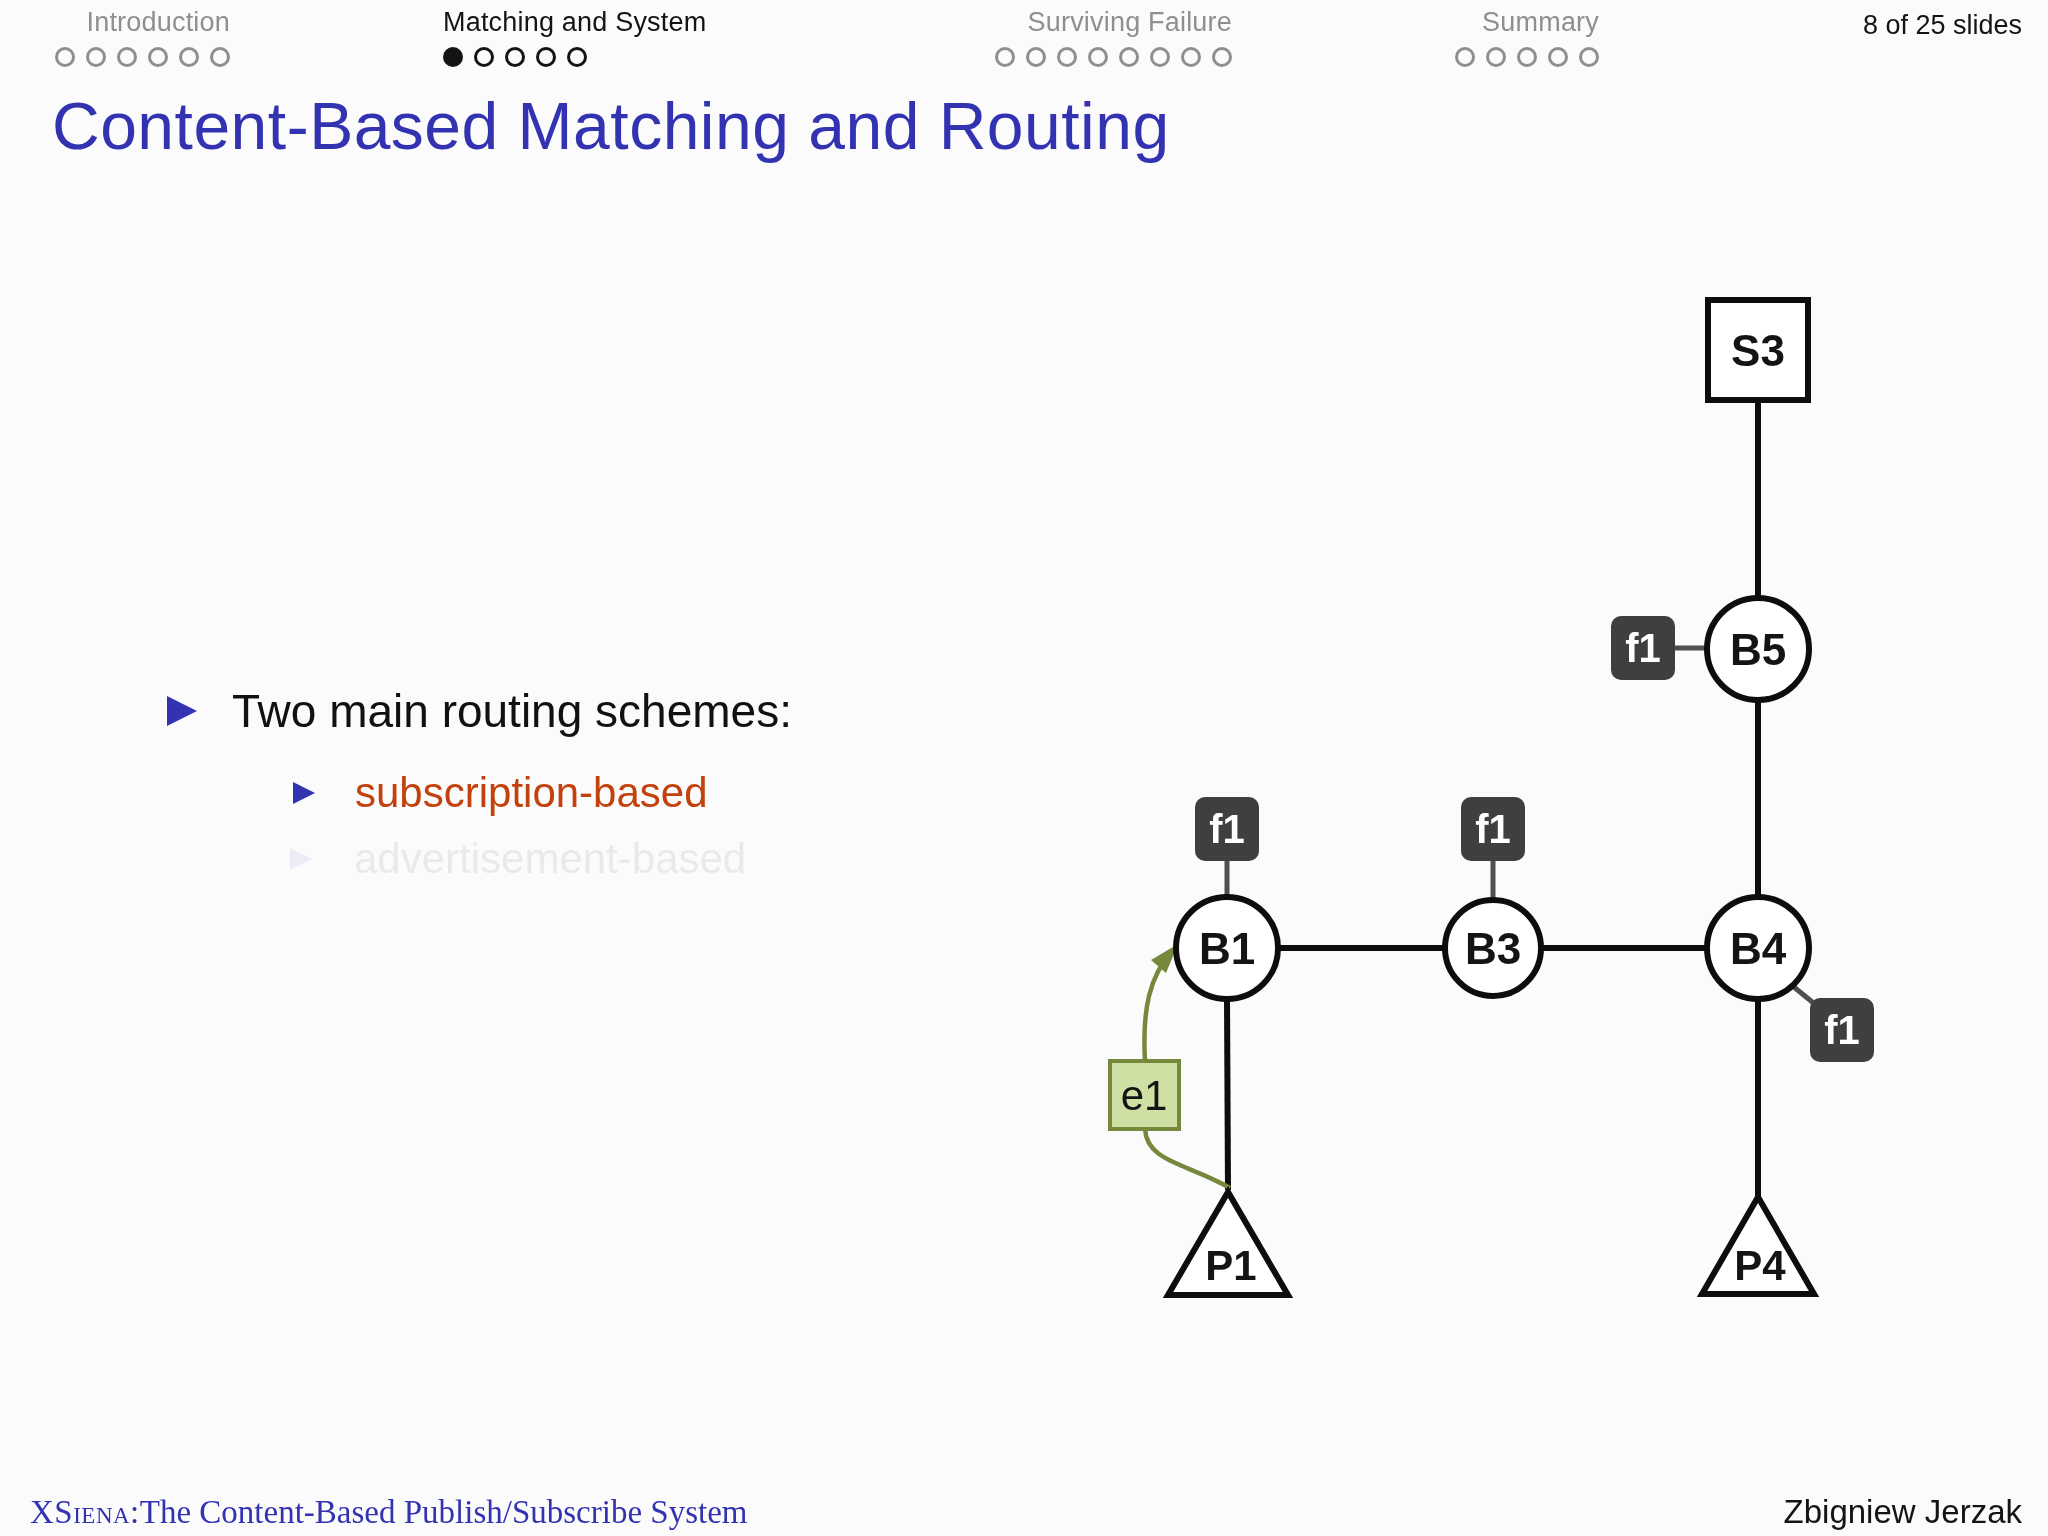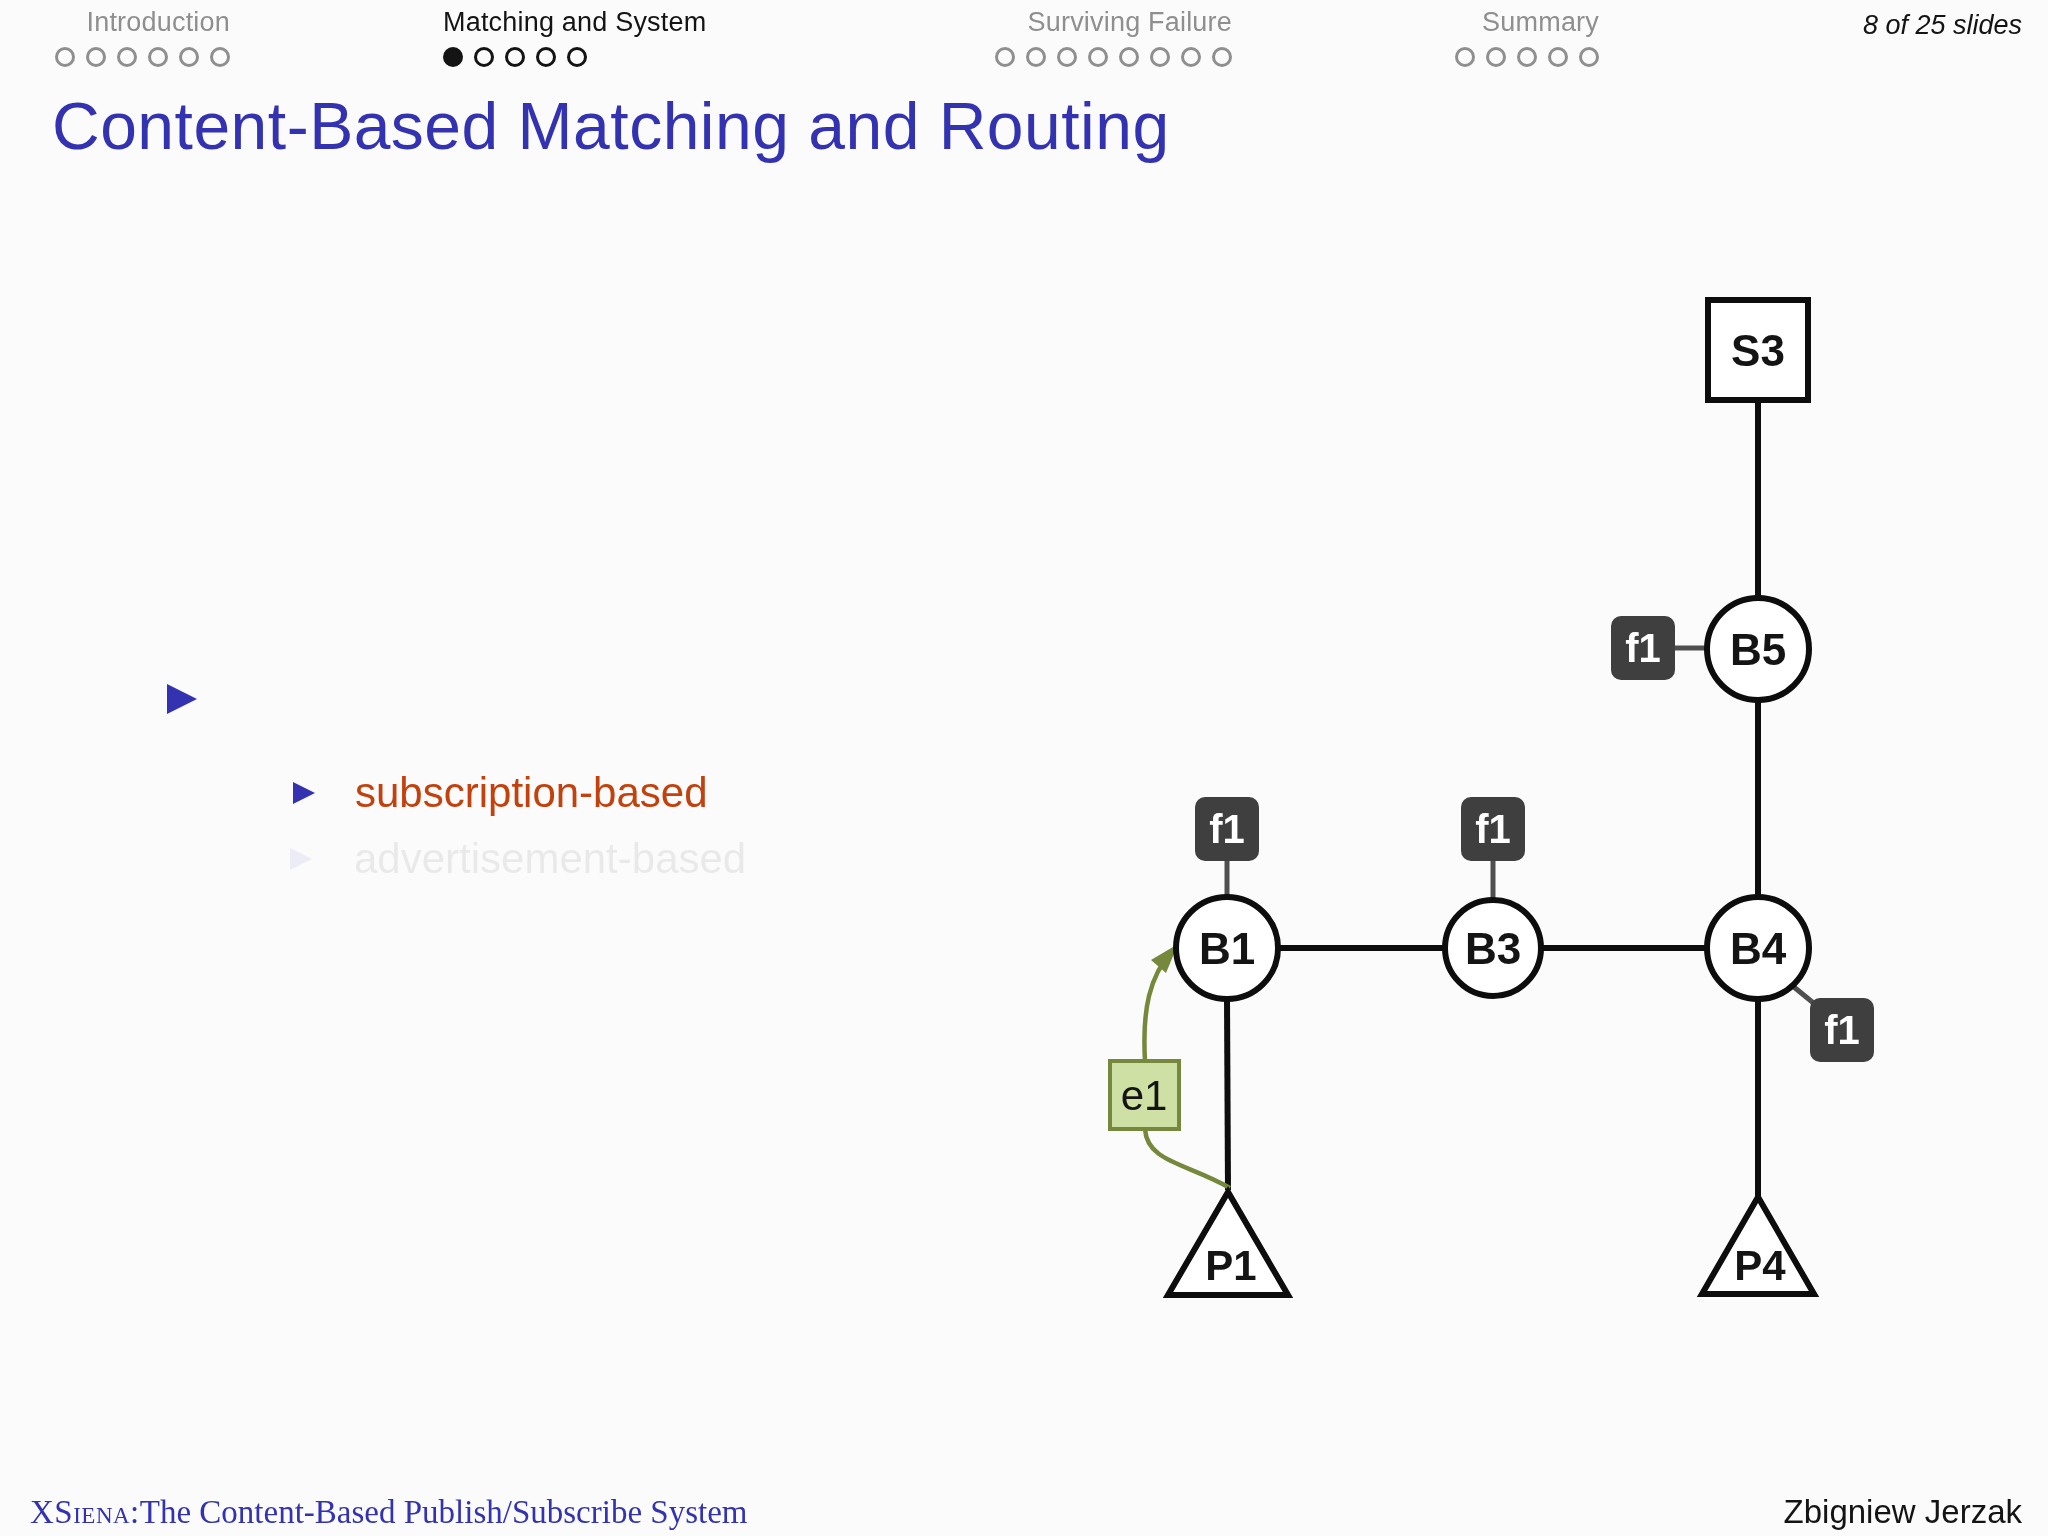--- a/index.html
+++ b/index.html
@@ -10,21 +10,21 @@
     -webkit-font-smoothing:antialiased;
   }
   
   .nav-section{position:absolute;top:8px;text-align:right;}
   .nav-label{font-size:27px;line-height:1.1;color:#8f8f8f;letter-spacing:.2px;}
   .nav-section.active .nav-label{color:#141414;}
   .nav-dots{margin-top:9px;display:flex;gap:11px;color:#8f8f8f;}
   .nav-section.active .nav-dots{color:#141414;}
   .dot{width:20px;height:20px;border:3px solid currentColor;border-radius:50%;box-sizing:border-box;}
   .dot.filled{background:currentColor;}
-  .slide-counter{position:absolute;top:10px;right:26px;font-size:27px;color:#141414;font-style:italic;}
+  .slide-counter{position:absolute;top:10px;right:26px;font-size:27px;color:#141414;}
   
   .slide-title{
     position:absolute;left:52px;top:88px;
     font-size:66px;color:#3333b2;letter-spacing:.5px;font-weight:400;
   }
   
   .bullet-row{position:absolute;display:flex;align-items:center;}
   .tri{width:0;height:0;border-style:solid;flex:0 0 auto;}
   .tri-l1{border-width:15px 0 15px 30px;border-color:transparent transparent transparent #3333b2;}
   .tri-l2{border-width:11px 0 11px 22px;border-color:transparent transparent transparent #3333b2;}
@@ -87,20 +87,21 @@
       <span class="dot"></span>
       <span class="dot"></span>
     </div>
 </div>
 <div class="slide-counter">8 of 25 slides</div>
 
 <div class="slide-title">Content-Based Matching and Routing</div>
 
 <div class="bullet-row row-main">
   <span class="tri tri-l1"></span>
+  <span>Two main routing schemes:</span>
 </div>
 <div class="bullet-row row-sub1">
   <span class="tri tri-l2"></span>
   <span>subscription-based</span>
 </div>
 <div class="bullet-row row-sub2">
   <span class="tri tri-l2"></span>
   <span>advertisement-based</span>
 </div>
 

